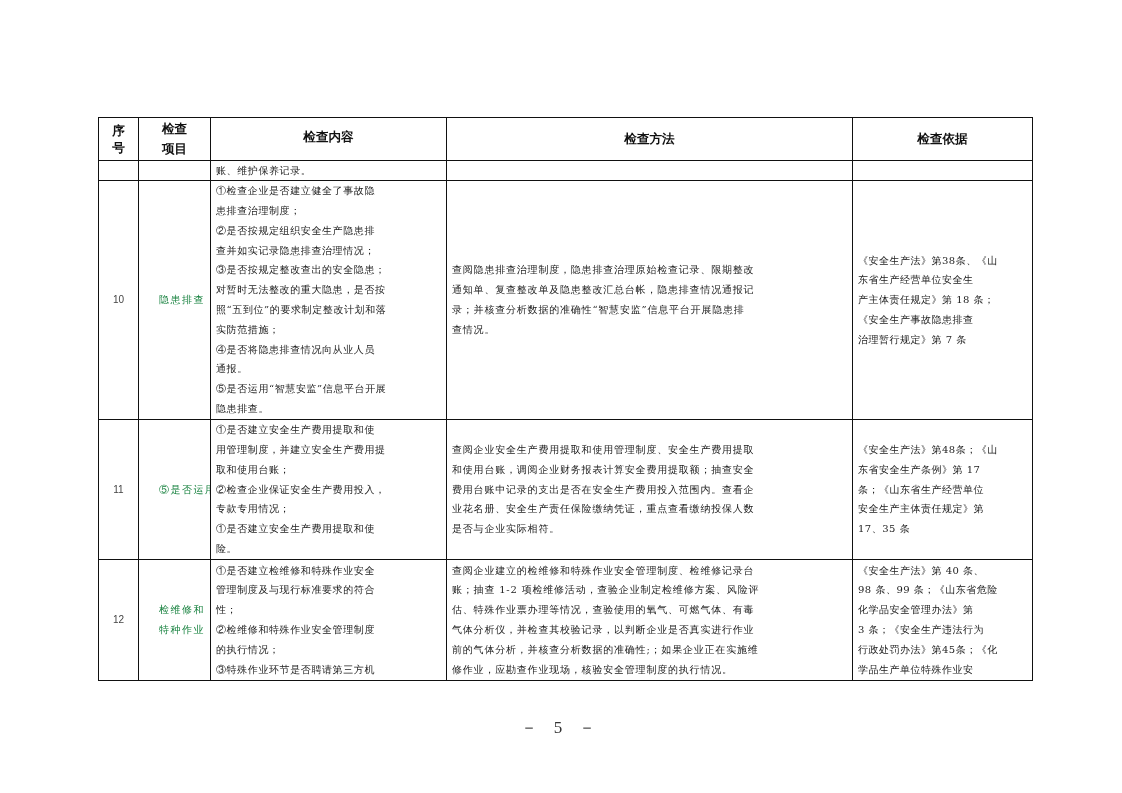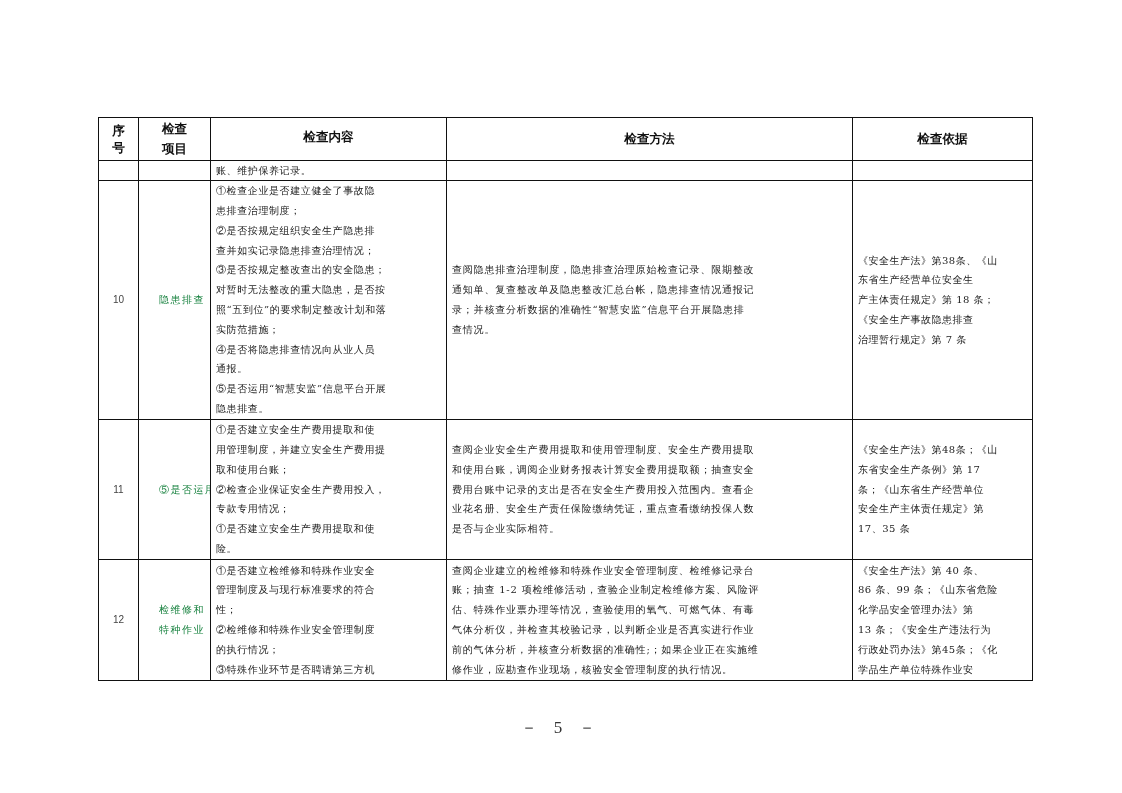--- a/index.html
+++ b/index.html
@@ -138,23 +138,23 @@
       <td class="method top">
         <span class="line">查阅企业建立的检维修和特殊作业安全管理制度、检维修记录台</span>
         <span class="line">账；抽查 1-2 项检维修活动，查验企业制定检维修方案、风险评</span>
         <span class="line">估、特殊作业票办理等情况，查验使用的氧气、可燃气体、有毒</span>
         <span class="line">气体分析仪，并检查其校验记录，以判断企业是否真实进行作业</span>
         <span class="line">前的气体分析，并核查分析数据的准确性;；如果企业正在实施维</span>
         <span class="line">修作业，应勘查作业现场，核验安全管理制度的执行情况。</span>
       </td>
       <td class="basis top">
         <span class="line">《安全生产法》第 40 条、</span>
-        <span class="line">86 条、99 条；《山东省危险</span>
+        <span class="line">98 条、99 条；《山东省危险</span>
         <span class="line">化学品安全管理办法》第</span>
-        <span class="line">13 条；《安全生产违法行为</span>
+        <span class="line">3 条；《安全生产违法行为</span>
         <span class="line">行政处罚办法》第45条；《化</span>
         <span class="line">学品生产单位特殊作业安</span>
       </td>
     </tr>
   </tbody>
 </table>
 
 <div class="page-num">－ 5 －</div>
 
 </body></html>

